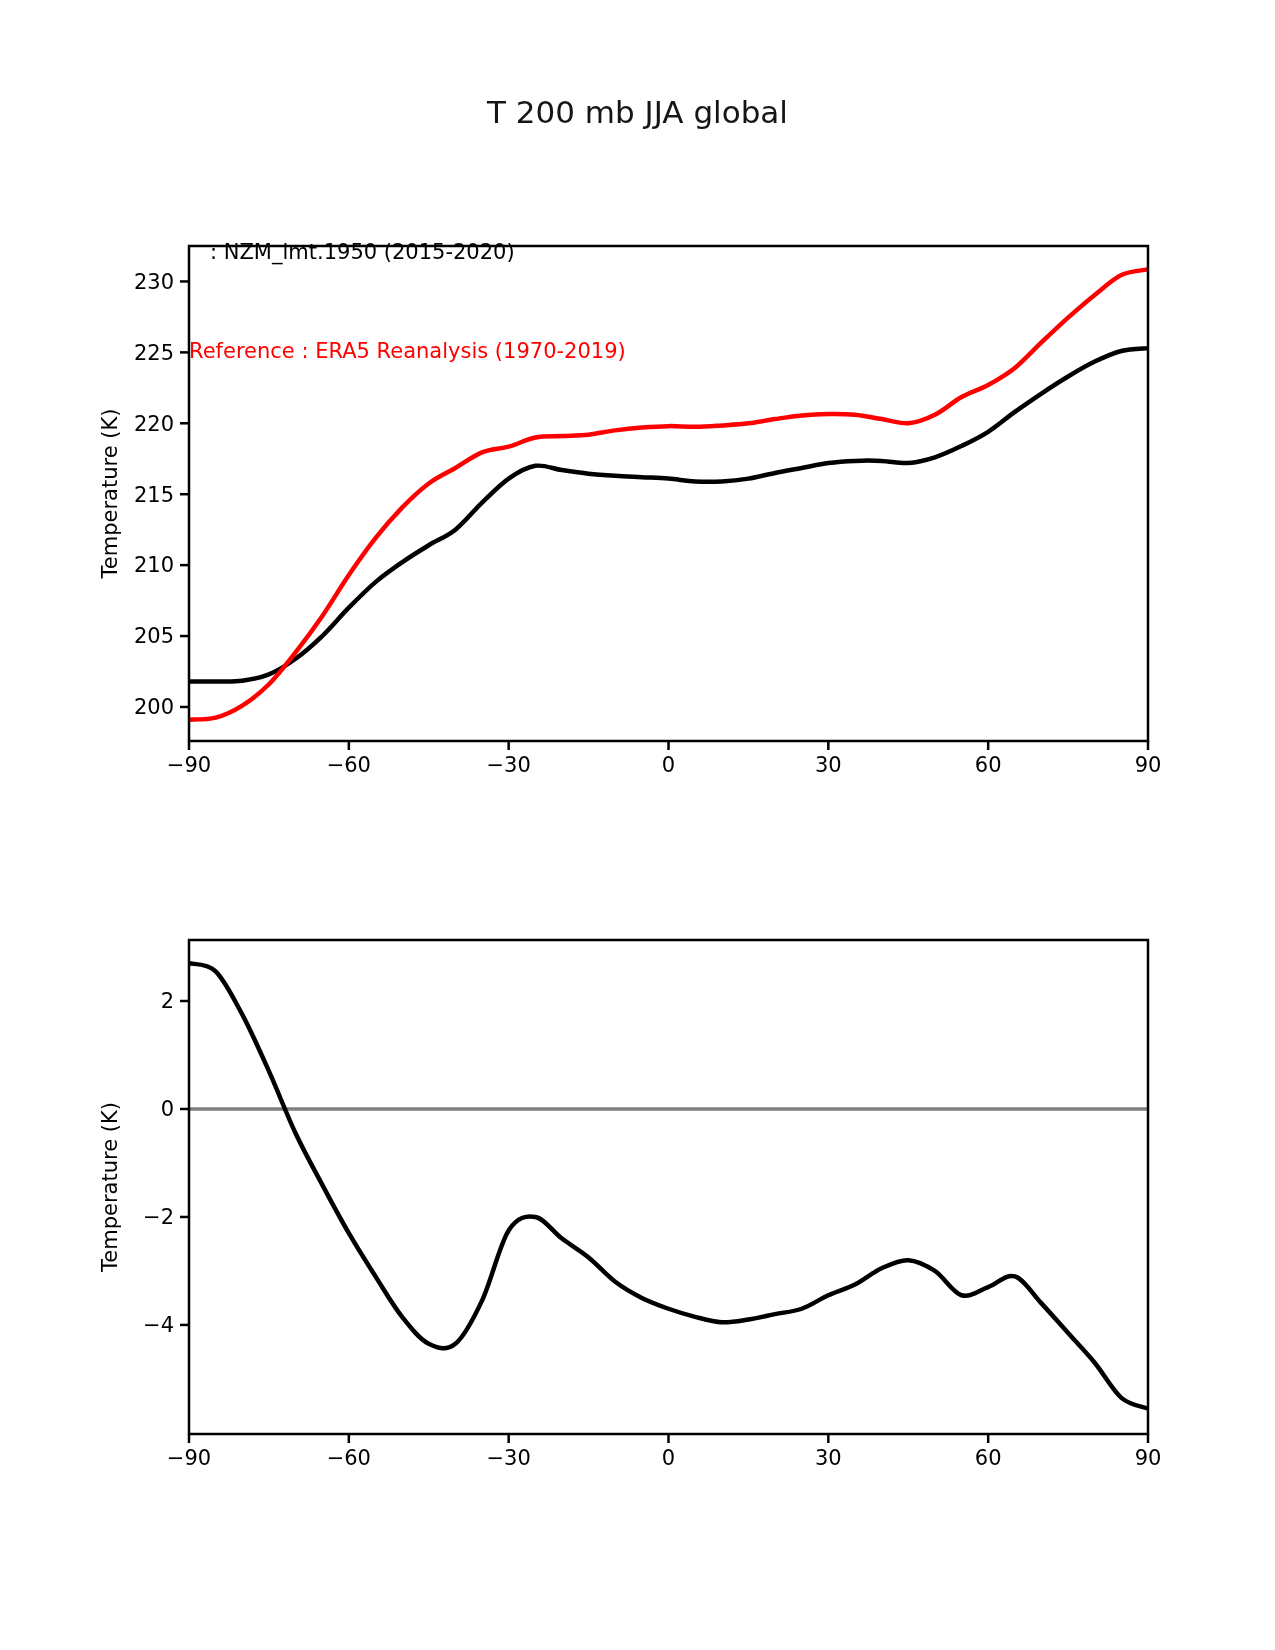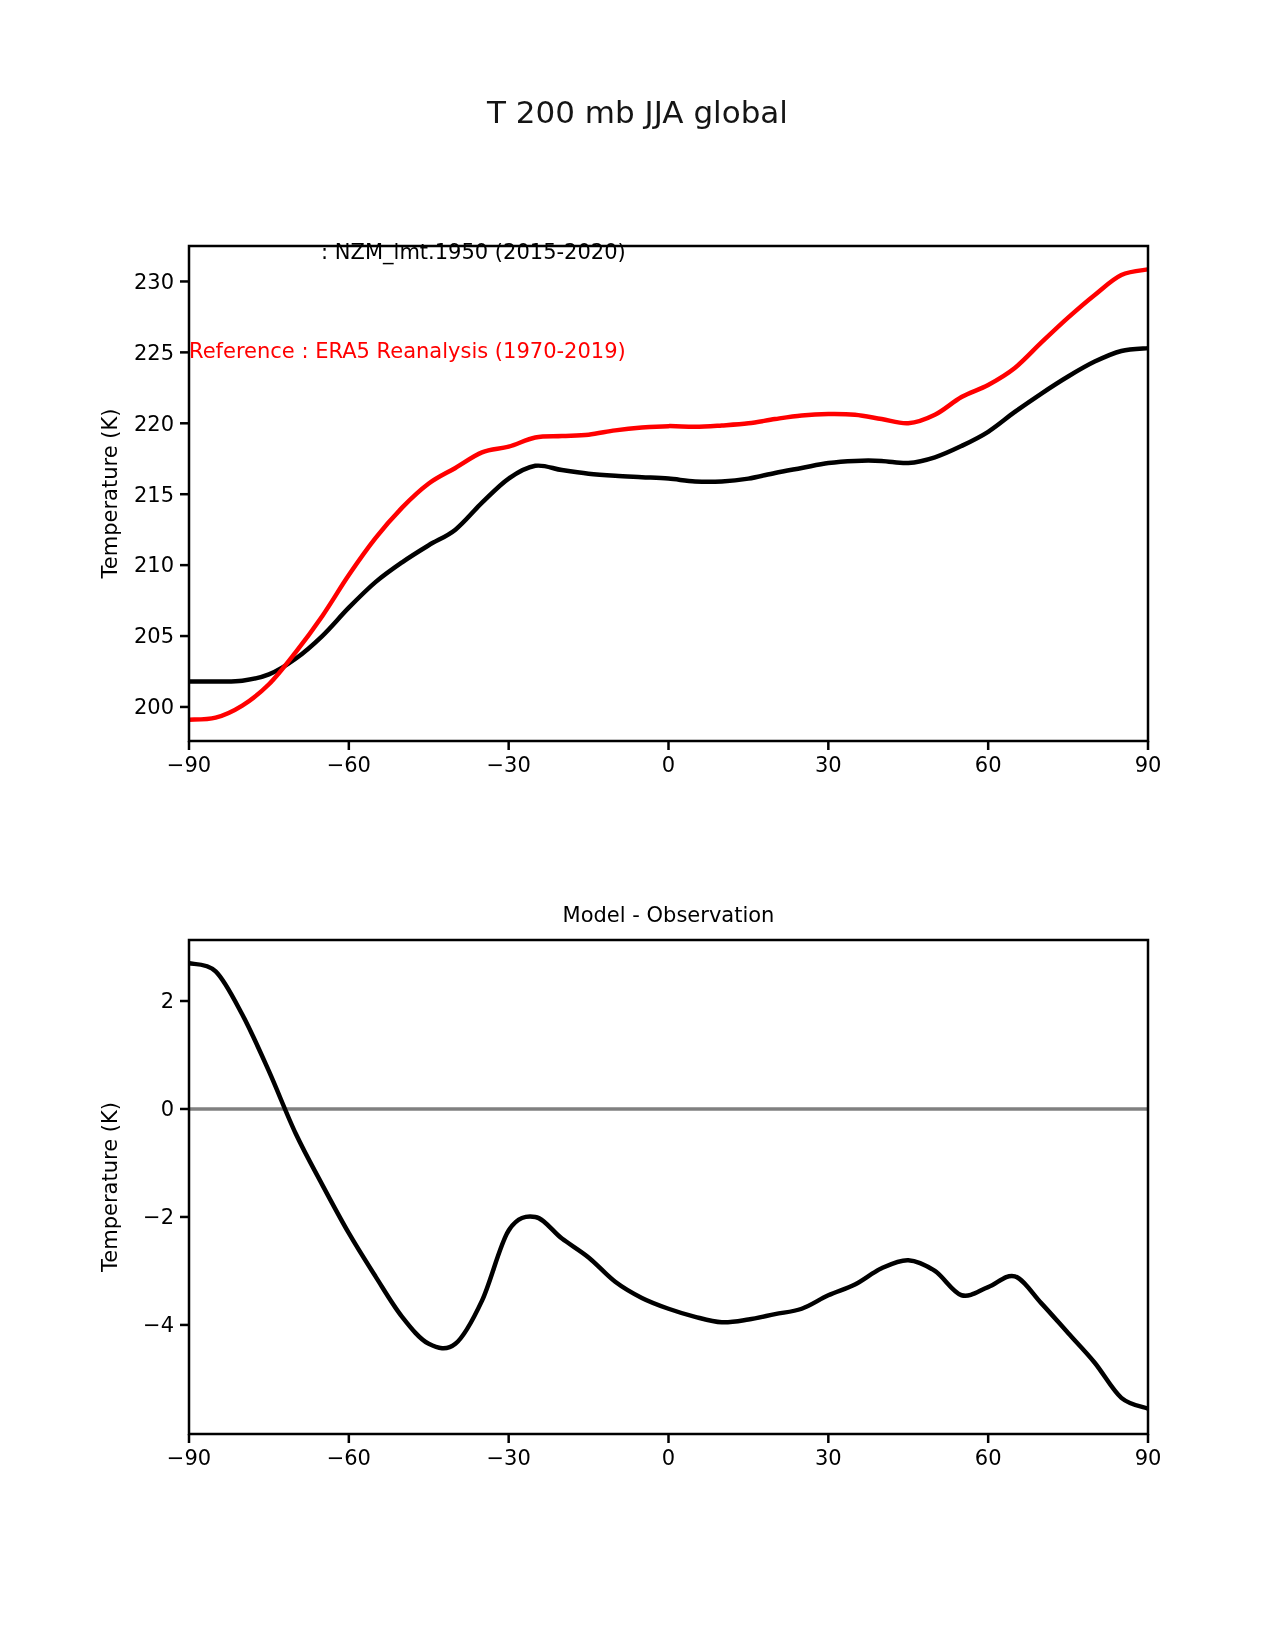--- a/index.html
+++ b/index.html
@@ -24,21 +24,21 @@
     margin-top: 20px;
   }
   .legend {
     position: absolute;
     left: 189px;
     top: 170px;
     font-size: 21px;
     line-height: 33px;
     white-space: pre;
   }
-  .legend-model { padding-left: 9px; text-align: right; }
+  .legend-model { padding-left: 21px; }
   .subplot-title {
     position: absolute;
     left: 189px;
     top: 903px;
     width: 959px;
     text-align: center;
     font-size: 21px;
     white-space: pre;
   }
   svg.charts { position: absolute; left: 0; top: 0; }
@@ -48,21 +48,20 @@
 
 <div class="figure">
 
   <div class="fig-title">T 200 mb JJA global</div>
 
   <div class="legend">
     <div class="legend-model" style="color: rgb(0, 0, 0);">: NZM_lmt.1950 (2015-2020)</div>
     <div class="legend-reference" style="color: rgb(255, 0, 0);">Reference : ERA5 Reanalysis (1970-2019)</div>
   </div>
 
-  <div class="subplot-title">Model - Observation</div>
 
   <svg class="charts" width="1275" height="1650" viewBox="0 0 1275 1650">
     <g id="chart-top">
         <path d="M189.00 681.43 C193.44 681.43,206.76 681.55,215.64 681.43 C224.52 681.31,233.40 681.90,242.28 680.72 C251.16 679.54,260.04 678.00,268.92 674.34 C277.80 670.67,286.68 665.12,295.56 658.74 C304.44 652.35,313.31 644.55,322.19 636.04 C331.07 627.53,339.95 616.66,348.83 607.68 C357.71 598.69,366.59 589.71,375.47 582.15 C384.35 574.58,393.23 568.44,402.11 562.29 C410.99 556.14,419.87 550.71,428.75 545.27 C437.63 539.83,446.51 536.76,455.39 529.67 C464.27 522.58,473.15 511.23,482.03 502.72 C490.91 494.21,499.79 484.75,508.67 478.61 C517.55 472.46,526.43 467.26,535.31 465.84 C544.19 464.42,553.06 468.80,561.94 470.10 C570.82 471.40,579.70 472.70,588.58 473.64 C597.46 474.59,606.34 475.18,615.22 475.77 C624.10 476.36,632.98 476.72,641.86 477.19 C650.74 477.66,659.62 477.90,668.50 478.61 C677.38 479.32,686.26 480.97,695.14 481.44 C704.02 481.92,712.90 481.92,721.78 481.44 C730.66 480.97,739.54 480.03,748.42 478.61 C757.30 477.19,766.18 474.71,775.06 472.93 C783.94 471.16,792.81 469.62,801.69 467.97 C810.57 466.32,819.45 464.19,828.33 463.01 C837.21 461.82,846.09 461.23,854.97 460.88 C863.85 460.52,872.73 460.52,881.61 460.88 C890.49 461.23,899.37 463.60,908.25 463.01 C917.13 462.41,926.01 460.17,934.89 457.33 C943.77 454.50,952.65 450.24,961.53 445.99 C970.41 441.73,979.29 437.48,988.17 431.80 C997.05 426.13,1005.93 418.33,1014.81 411.95 C1023.69 405.56,1032.56 399.42,1041.44 393.51 C1050.32 387.60,1059.20 381.81,1068.08 376.49 C1076.96 371.17,1085.84 365.85,1094.72 361.59 C1103.60 357.34,1112.48 353.20,1121.36 350.96 C1130.24 348.71,1143.56 348.59,1148.00 348.12" fill="none" stroke="#000000" stroke-width="4.5" stroke-linejoin="round" stroke-linecap="butt"></path>
         <path d="M189.00 719.72 C193.44 719.37,206.76 719.96,215.64 717.60 C224.52 715.23,233.40 711.10,242.28 705.54 C251.16 699.99,260.04 693.13,268.92 684.27 C277.80 675.40,286.68 663.70,295.56 652.35 C304.44 641.01,313.31 629.07,322.19 616.19 C331.07 603.30,339.95 588.06,348.83 575.05 C357.71 562.05,366.59 549.41,375.47 538.18 C384.35 526.95,393.23 516.78,402.11 507.68 C410.99 498.58,419.87 490.19,428.75 483.57 C437.63 476.95,446.51 473.17,455.39 467.97 C464.27 462.77,473.15 455.91,482.03 452.37 C490.91 448.82,499.79 449.18,508.67 446.69 C517.55 444.21,526.43 439.25,535.31 437.48 C544.19 435.70,553.06 436.53,561.94 436.06 C570.82 435.58,579.70 435.58,588.58 434.64 C597.46 433.69,606.34 431.57,615.22 430.38 C624.10 429.20,632.98 428.26,641.86 427.55 C650.74 426.84,659.62 426.25,668.50 426.13 C677.38 426.01,686.26 426.96,695.14 426.84 C704.02 426.72,712.90 426.01,721.78 425.42 C730.66 424.83,739.54 424.36,748.42 423.29 C757.30 422.23,766.18 420.34,775.06 419.04 C783.94 417.74,792.81 416.32,801.69 415.49 C810.57 414.66,819.45 414.19,828.33 414.07 C837.21 413.95,846.09 413.95,854.97 414.78 C863.85 415.61,872.73 417.62,881.61 419.04 C890.49 420.46,899.37 424.00,908.25 423.29 C917.13 422.58,926.01 419.16,934.89 414.78 C943.77 410.41,952.65 402.02,961.53 397.05 C970.41 392.09,979.29 389.84,988.17 385.00 C997.05 380.15,1005.93 375.07,1014.81 367.98 C1023.69 360.89,1032.56 350.84,1041.44 342.45 C1050.32 334.06,1059.20 325.55,1068.08 317.63 C1076.96 309.71,1085.84 302.02,1094.72 294.93 C1103.60 287.84,1112.48 279.33,1121.36 275.08 C1130.24 270.82,1143.56 270.35,1148.00 269.40" fill="none" stroke="#ff0000" stroke-width="4.5" stroke-linejoin="round" stroke-linecap="butt"></path>
         <rect x="189" y="246" width="959" height="495" fill="none" stroke="#000000" stroke-width="2.5"></rect>
         <line x1="189" y1="741" x2="189" y2="750" stroke="#000000" stroke-width="2.5"></line>
         <text x="189" y="757" text-anchor="middle" dominant-baseline="hanging" font-family="DejaVu Sans, sans-serif" font-size="21" fill="#000000">−90</text>
         <line x1="348.8333333333333" y1="741" x2="348.8333333333333" y2="750" stroke="#000000" stroke-width="2.5"></line>
         <text x="348.8333333333333" y="757" text-anchor="middle" dominant-baseline="hanging" font-family="DejaVu Sans, sans-serif" font-size="21" fill="#000000">−60</text>

